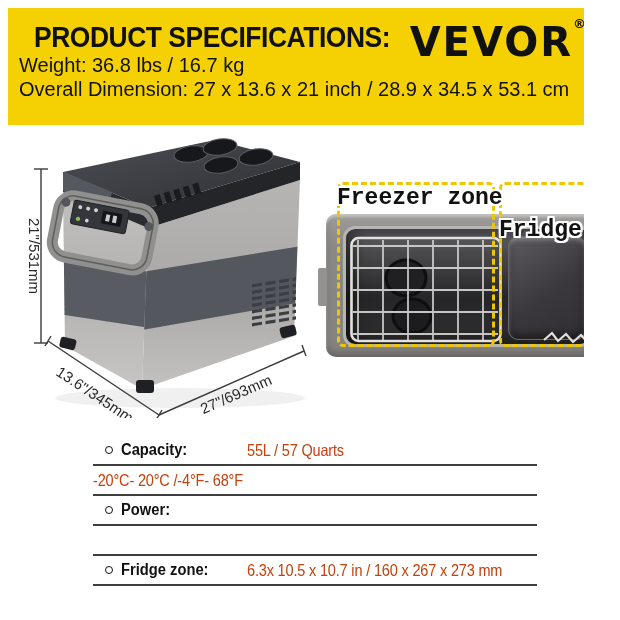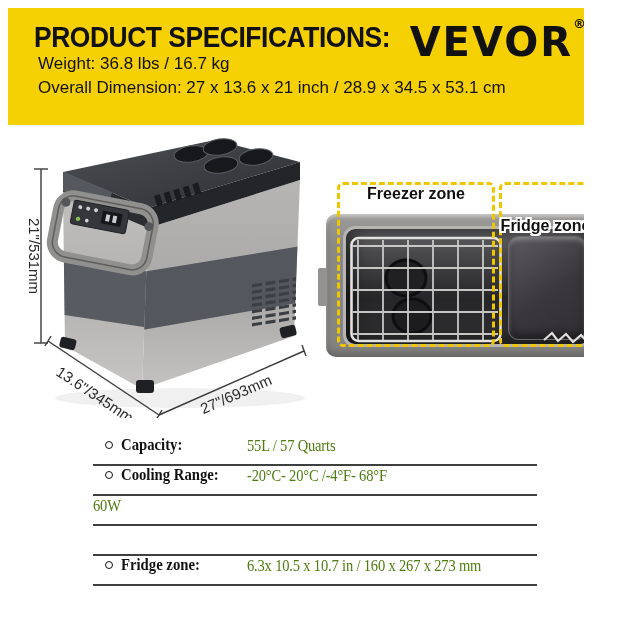--- a/index.html
+++ b/index.html
@@ -5,21 +5,21 @@
   html,body{margin:0;padding:0;background:#ffffff;}
   #stage{position:relative;width:584px;height:620px;background:#fff;overflow:hidden;
          font-family:"Liberation Sans",sans-serif;color:#111;}
   
   .header{position:absolute;left:8px;top:8px;width:604px;height:117px;background:var(--yellow,#F5D002);}
   .title{position:absolute;left:26px;top:12px;font-size:30px;font-weight:800;letter-spacing:-.5px;white-space:nowrap;}
   .sqz{display:inline-block;transform:scaleX(.88);transform-origin:0 50%;}
   .brand{position:absolute;right:26px;top:8px;font-family:"DejaVu Sans",sans-serif;font-weight:800;
          font-size:40px;letter-spacing:2px;white-space:nowrap;}
   .brand sup{font-size:13px;vertical-align:28px;letter-spacing:0;}
-  .hline{position:absolute;left:30px;font-size:17px;white-space:nowrap;}
+  .hline{position:absolute;left:11px;font-size:20px;white-space:nowrap;}
   .hline.w{top:46px;} .hline.d{top:70px;}
   
   .prodfig{position:absolute;left:8px;top:112px;width:304px;height:306px;}
   
   .zonefig{position:absolute;left:318px;top:152px;width:302px;height:212px;}
   .zbody{position:absolute;left:8px;top:62px;width:286px;height:143px;border-radius:10px;
          background:linear-gradient(180deg,#9e9c9a,#8b8987 22%,#858381);
          box-shadow:inset 0 3px 3px rgba(255,255,255,.4), inset 0 -5px 7px rgba(0,0,0,.22);}
   .zopen{position:absolute;left:25px;top:74px;width:249px;height:121px;border-radius:12px;
          border:3px solid #b7b5b2;box-sizing:border-box;
@@ -30,29 +30,29 @@
   .ztab.r{left:293px;top:114px;width:9px;height:34px;}
   .basket{position:absolute;left:32px;top:80px;}
   .bin{position:absolute;left:190px;top:84px;width:78px;height:104px;border-radius:10px;
        background:linear-gradient(145deg,#5d5b5f,#3a383c 55%,#302e32);
        border:1px solid #6b696d;box-sizing:border-box;
        box-shadow:inset 0 3px 4px rgba(255,255,255,.28), inset 0 -5px 9px rgba(0,0,0,.45);}
   .wire{position:absolute;left:222px;top:172px;}
   .dashbox{position:absolute;border:3px dashed var(--dash-yellow,#EFC700);border-radius:6px;box-sizing:border-box;}
   .dash-freezer{left:19px;top:30px;width:158px;height:165px;}
   .dash-fridge{left:181px;top:30px;width:93px;height:165px;}
-  .zlabel{position:absolute;top:33px;font-size:16px;font-weight:800;text-align:center;white-space:nowrap;
-          text-shadow:-2px -2px 0 #fff,2px -2px 0 #fff,-2px 2px 0 #fff,2px 2px 0 #fff,0 -2px 0 #fff,0 2px 0 #fff,-2px 0 0 #fff,2px 0 0 #fff;}
+  .zlabel{position:absolute;top:33px;font-size:23px;font-weight:800;text-align:center;white-space:nowrap;
+          text-shadow:-2px -2px 0 #fff,2px -2px 0 #fff,-2px 2px 0 #fff,2px 2px 0 #fff,0 -2px 0 #fff,0 2px 0 #fff,-2px 0 0 #fff,2px 0 0 #fff;font-family:Liberation Mono, monospace;}
   .zlabel.f{left:19px;width:158px;} .zlabel.g{left:181px;width:93px;margin-top:32px;}
   
   .spec{position:absolute;left:93px;top:436px;width:444px;}
-  .srow{display:flex;align-items:flex-start;height:28px;border-bottom:2px solid var(--line,#3f3f3f);font-family:Liberation Serif, serif;}
+  .srow{display:flex;align-items:center;height:28px;border-bottom:2px solid var(--line,#3f3f3f);}
   .slabel{width:154px;display:flex;align-items:center;font-weight:800;font-size:16px;white-space:nowrap;}
   .bullet{width:6px;height:6px;border:1.5px solid #111;border-radius:50%;margin:0 8px 0 12px;flex:0 0 auto;}
-  .sval{flex:1;font-size:16.5px;color:#4d7c0f;white-space:nowrap;}
+  .sval{flex:1;font-size:16.5px;color:#c2410c;white-space:nowrap;}
   .sqv{display:inline-block;transform:scaleX(.88);transform-origin:0 50%;letter-spacing:-.2px;}
   .sql{display:inline-block;transform:scaleX(.92);transform-origin:0 50%;}
   svg text{font-family:"Liberation Sans",sans-serif;}
 </style>
 </head>
 <body>
 
 <div id="stage">
 
   <div class="header">
@@ -203,28 +203,27 @@
 
   <div class="spec">
     <div class="srow">
       <div class="slabel">
           <span class="bullet"></span>
           <span class="sql">Capacity:</span>
         </div>
       <div class="sval"><span class="sqv">55L / 57 Quarts</span></div>
     </div>
     <div class="srow">
+      <div class="sval"><span class="sqv">-20°C- 20°C /-4°F- 68°F</span></div>
+    </div>
+    <div class="srow">
       <div class="slabel">
           <span class="bullet"></span>
-          <span class="sql">Cooling Range:</span>
+          <span class="sql">Power:</span>
         </div>
-      <div class="sval"><span class="sqv">-20°C- 20°C /-4°F- 68°F</span></div>
-    </div>
-    <div class="srow">
-      <div class="sval"><span class="sqv">60W</span></div>
     </div>
     <div class="srow">
     </div>
     <div class="srow">
       <div class="slabel">
           <span class="bullet"></span>
           <span class="sql">Fridge zone:</span>
         </div>
       <div class="sval"><span class="sqv">6.3x 10.5 x 10.7 in / 160 x 267 x 273 mm</span></div>
     </div>

